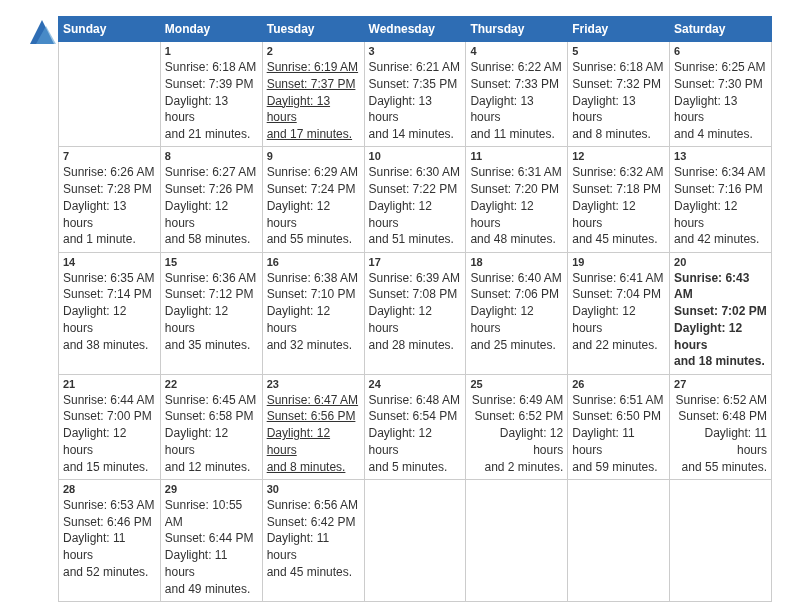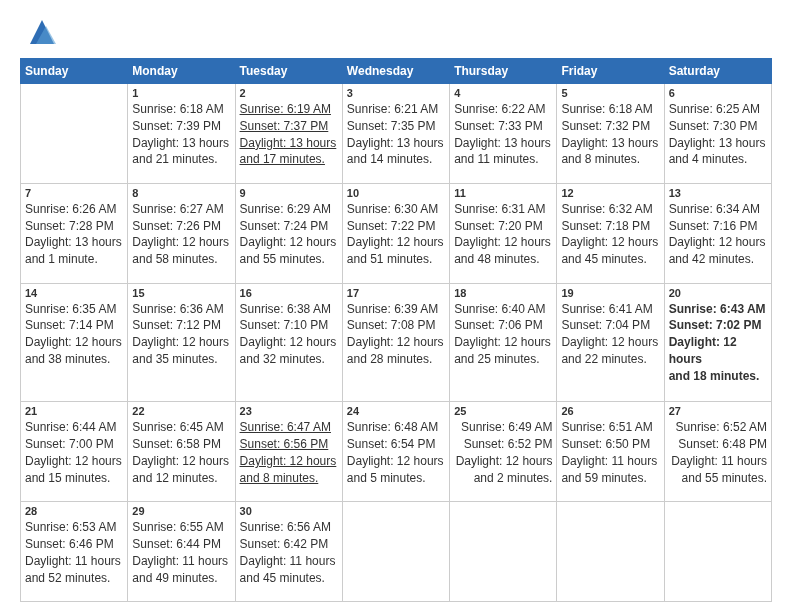--- a/index.html
+++ b/index.html
@@ -8,21 +8,21 @@
       height: 612px;
       font-family: Arial, sans-serif;
       background: #fff;
       overflow: hidden;
     }
     .page {
       width: 792px;
       height: 612px;
       padding: 16px 20px 10px 20px;
       display: flex;
-      flex-direction: column;
+      flex-direction: row;
     }
     .header {
       display: flex;
       justify-content: space-between;
       align-items: flex-start;
       margin-bottom: 10px;
     }
     .logo {
       display: flex;
       align-items: center;
@@ -334,21 +334,21 @@
         <tr>
           <td>
             <span class="day-number">28</span>
             <div class="cell-text" style="white-space: pre-line;">Sunrise: 6:53 AM
 Sunset: 6:46 PM
 Daylight: 11 hours
 and 52 minutes.</div>
           </td>
           <td>
             <span class="day-number">29</span>
-            <div class="cell-text" style="white-space: pre-line;">Sunrise: 6:55 AM
+            <div class="cell-text" style="white-space: pre-line;">Sunrise: 10:55 AM
 Sunset: 6:44 PM
 Daylight: 11 hours
 and 49 minutes.</div>
           </td>
           <td>
             <span class="day-number">30</span>
             <div class="cell-text" style="white-space: pre-line;">Sunrise: 6:56 AM
 Sunset: 6:42 PM
 Daylight: 11 hours
 and 45 minutes.</div>

